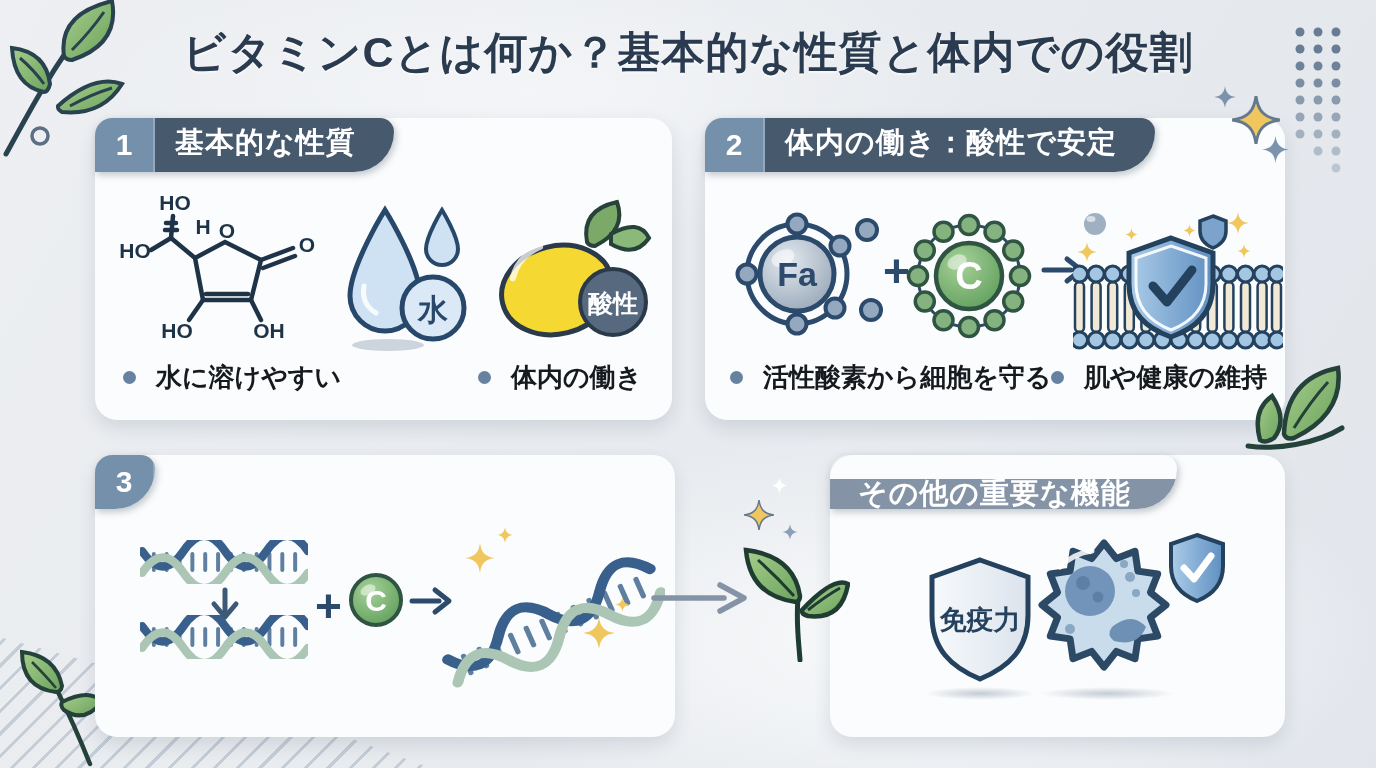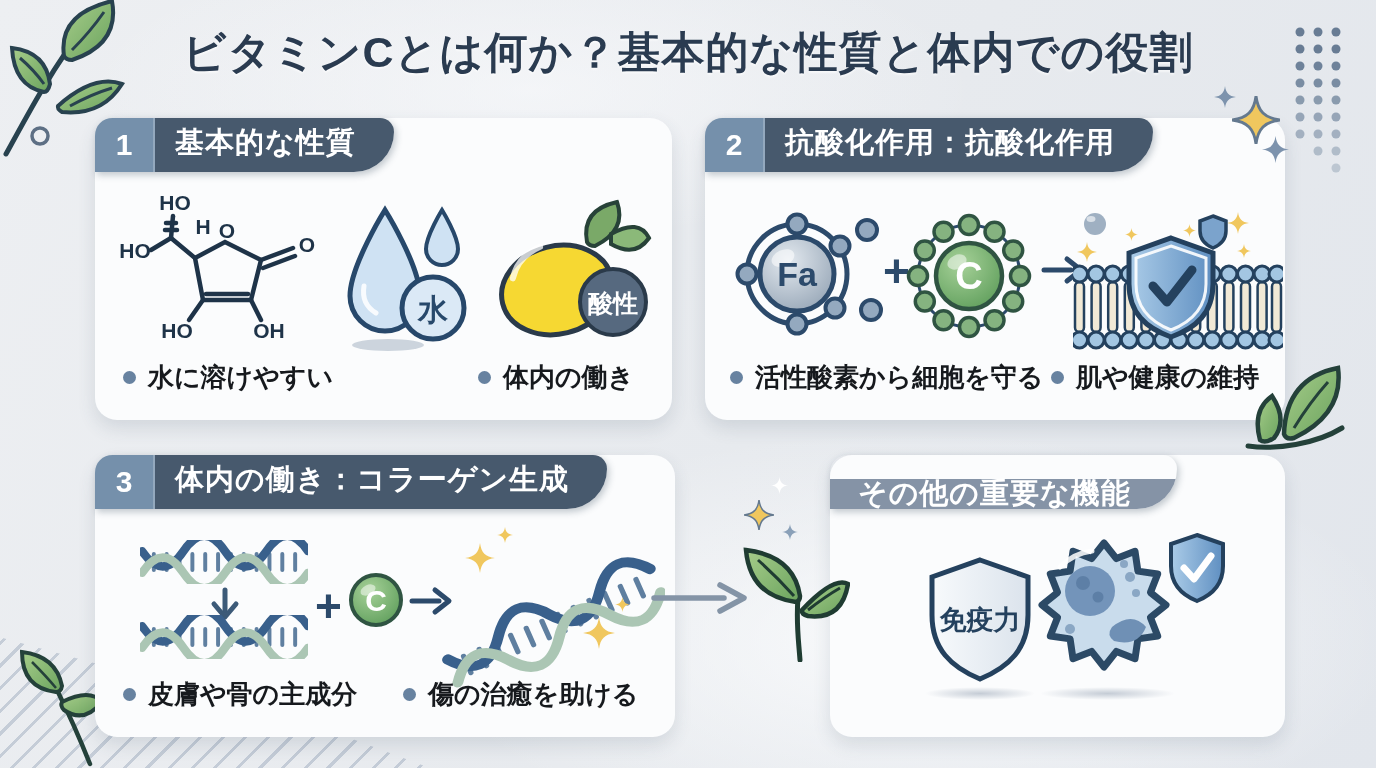--- a/index.html
+++ b/index.html
@@ -14,21 +14,21 @@
   .card1{left:95px;top:118px;width:577px;height:302px;}
   .card2{left:705px;top:118px;width:580px;height:302px;}
   .card3{left:95px;top:455px;width:580px;height:282px;}
   .card4{left:830px;top:455px;width:455px;height:282px;}
 
   .tab{position:absolute;top:0;left:0;height:54px;display:flex;align-items:stretch;border-radius:20px 16px 46px 0;overflow:hidden;box-shadow:2px 3px 7px rgba(40,60,80,.28);}
   .tab-num{width:58px;background:#7590ab;color:#fff;font-weight:bold;font-size:30px;display:flex;align-items:center;justify-content:center;border-right:2px solid rgba(255,255,255,.22);}
   .tab-label{background:#47596d;color:#fff;font-weight:bold;font-size:29px;display:flex;align-items:center;padding:0 38px 4px 20px;letter-spacing:1px;white-space:nowrap;}
   .tab-light .tab-label{background:#8593a6;padding:0 46px 0 28px;margin-top:24px;}
 
-  .bullet{position:absolute;display:flex;align-items:center;gap:12px;font-size:26px;font-weight:bold;color:#16191d;white-space:nowrap;}
+  .bullet{position:absolute;display:flex;align-items:center;gap:20px;font-size:26px;font-weight:bold;color:#16191d;white-space:nowrap;}
   .bullet .dot{width:13px;height:13px;border-radius:50%;background:#6782a0;flex:none;}
 
   .abs{position:absolute;}
   .plus{position:absolute;font-size:46px;font-weight:bold;color:#2c4a6b;line-height:1;}
   .spark{position:absolute;z-index:4;}
   .deco{position:absolute;z-index:1;}
   .over{position:absolute;z-index:4;}
 
   .stripes{position:absolute;left:0;top:596px;width:430px;height:172px;z-index:1;opacity:.55;
     background:repeating-linear-gradient(135deg,rgba(110,130,158,.55) 0 3px,transparent 3px 16px);
@@ -248,21 +248,21 @@
     </div>
     <div class="bullet" style="left:383px;top:242px">
       <span class="dot"></span>
       <span>体内の働き</span>
     </div>
   </div>
 
   <div class="card card2">
     <div class="tab">
       <div class="tab-num">2</div>
-      <div class="tab-label">抗酸化作用：抗酸化作用</div>
+      <div class="tab-label">体内の働き：酸性で安定</div>
     </div>
 
     <svg class="abs" style="left:28px;top:88px" width="152" height="138" viewBox="0 0 152 138">
       <circle cx="64" cy="68" r="50" fill="none" stroke="#2c4a6b" stroke-width="5"></circle>
       <g fill="#94a9bf" stroke="#2c4a6b" stroke-width="4">
         <circle cx="64" cy="18" r="9.5"></circle>
           <circle cx="107" cy="40" r="9.5"></circle>
         <circle cx="14" cy="68" r="9.5"></circle>
           <circle cx="64" cy="118" r="9.5"></circle>
         <circle cx="102" cy="102" r="9.5"></circle>
@@ -369,21 +369,20 @@
     </div>
     <div class="bullet" style="left:25px;top:242px">
       <span class="dot"></span>
       <span>活性酸素から細胞を守る</span>
     </div>
   </div>
 
   <div class="card card3">
     <div class="tab">
       <div class="tab-num">3</div>
-      <div class="tab-label">体内の働き：コラーゲン生成</div>
     </div>
 
     <svg class="abs" style="left:45px;top:85px" width="168" height="44" viewBox="0 0 170 40">
         <use href="#helixg"></use>
       </svg>
     <svg class="abs" style="left:112px;top:132px" width="36" height="36" viewBox="0 0 36 36">
       <line x1="18" y1="3" x2="18" y2="24" stroke="#3c5a78" stroke-width="5" stroke-linecap="round"></line>
       <path d="M7,17 L18,30 L29,17" stroke="#3c5a78" stroke-width="5" fill="none" stroke-linecap="round" stroke-linejoin="round"></path>
     </svg>
     <svg class="abs" style="left:45px;top:160px" width="168" height="44" viewBox="0 0 170 40">
@@ -412,28 +411,20 @@
     <svg class="spark" style="left:402px;top:72px;width:16px;height:16px" viewBox="0 0 100 100">
         <use href="#star4path" fill="#f0c75e"></use>
       </svg>
     <svg class="spark" style="left:488px;top:162px;width:32px;height:32px" viewBox="0 0 100 100">
         <use href="#star4path" fill="#f0c75e"></use>
       </svg>
     <svg class="spark" style="left:520px;top:142px;width:15px;height:15px" viewBox="0 0 100 100">
         <use href="#star4path" fill="#f0c75e"></use>
       </svg>
 
-    <div class="bullet" style="left:28px;top:222px">
-      <span class="dot"></span>
-      <span>皮膚や骨の主成分</span>
-    </div>
-    <div class="bullet" style="left:308px;top:222px">
-      <span class="dot"></span>
-      <span>傷の治癒を助ける</span>
-    </div>
   </div>
 
   <div class="card card4">
     <div class="tab tab-light">
       <div class="tab-label">その他の重要な機能</div>
     </div>
 
     <div class="shadow-ellipse" style="left:95px;top:232px;width:110px;height:13px"></div>
     <div class="shadow-ellipse" style="left:210px;top:232px;width:135px;height:13px"></div>
 

